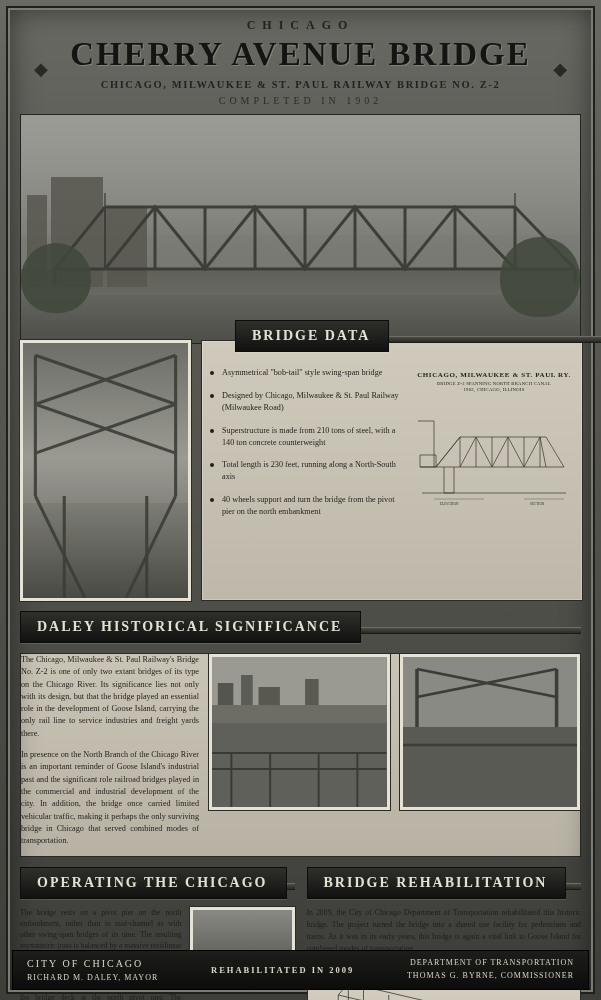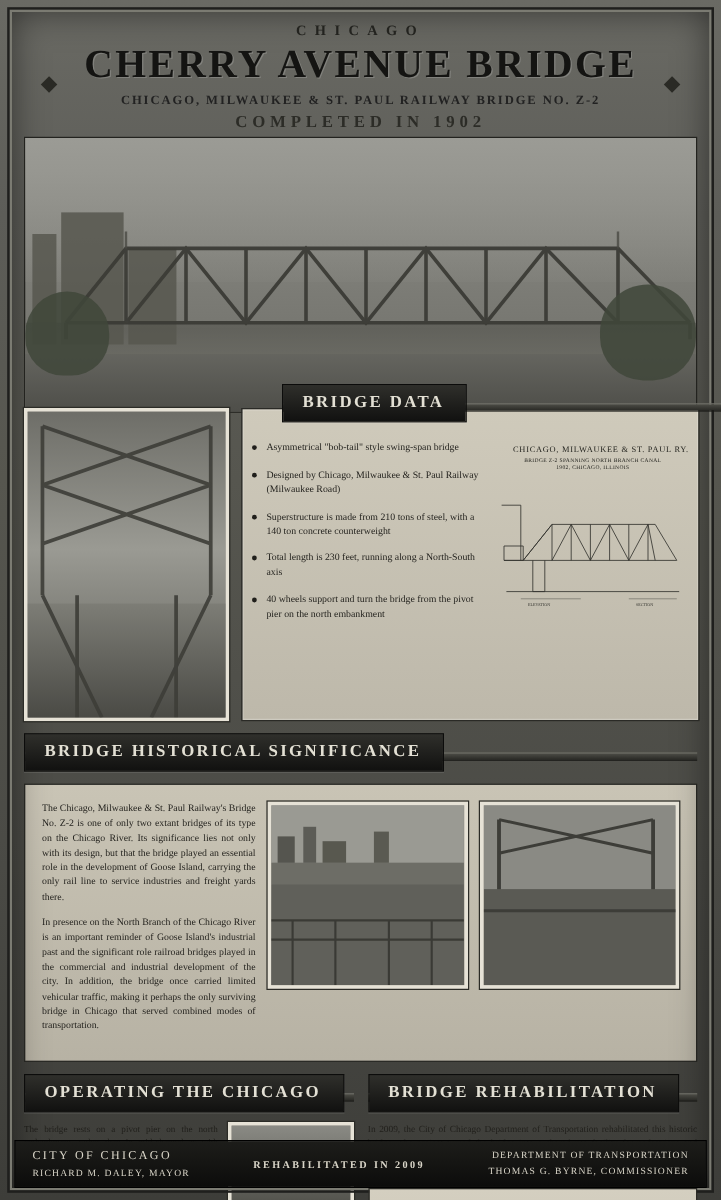--- a/index.html
+++ b/index.html
@@ -32,21 +32,21 @@
   }
   .title{
     font-size:33px;letter-spacing:2px;font-weight:bold;margin-top:3px;
     text-shadow:1px 1px 0 rgba(255,255,255,.18);
     color:#141412;
   }
   .subtitle{
     font-size:10.5px;letter-spacing:1.6px;font-weight:bold;margin-top:6px;color:#222;
   }
   .completed{
-    font-size:14px;letter-spacing:4px;margin-top:5px;color:#2c2c27;font-weight:bold;
+    font-size:10px;letter-spacing:4px;margin-top:5px;color:#2c2c27;
   }
   .orn{
     position:absolute;top:40px;font-size:18px;color:#2a2a25;
   }
   .orn.l{left:14px;}
   .orn.r{right:14px;}
 
   
   .hero{
     position:relative;margin:4px 12px 0 12px;height:228px;overflow:hidden;
@@ -105,30 +105,30 @@
     position:relative;padding-left:12px;margin-bottom:11px;
     font-size:8.2px;line-height:1.45;color:#201f1b;
   }
   ul.facts li:before{
     content:"";position:absolute;left:0;top:4px;width:4px;height:4px;border-radius:50%;
     background:#201f1b;
   }
   .drawing{
     flex:1;padding-top:4px;text-align:center;color:#24241f;
   }
-  .drawing .dtitle{font-size:7px;font-weight:normal;letter-spacing:.6px;text-align:right;}
+  .drawing .dtitle{font-size:7px;font-weight:bold;letter-spacing:.6px;}
   .drawing .dsub{font-size:4.6px;letter-spacing:.3px;margin-top:2px;}
   .drawing .dsub2{font-size:4.6px;letter-spacing:.3px;margin-top:1px;}
 
   
   .hist{
     margin:10px 12px 0 12px;
     background:linear-gradient(180deg,#c9c4b5,#b7b2a4);
     border:1px solid #2a2a26;
-    display:flex;gap:10px;padding:14px;
+    display:flex;gap:10px;padding:0;
   }
   .hist p{margin:0 0 9px 0;font-size:8.2px;line-height:1.5;color:#201f1b;text-align:justify;}
   .hist .col{width:178px;}
   .hist .ph{
     flex:1;border:3px solid #e6e2d6;outline:1px solid #2b2b26;height:150px;
     background:linear-gradient(180deg,#8d8d87 0%,#76766f 40%,#55554f 100%);
     position:relative;overflow:hidden;
   }
   .hist .ph2{width:125px;}
 
@@ -245,21 +245,21 @@
             <text x="116" y="108" font-size="3.4" fill="#33332e" font-family="Liberation Serif, serif">SECTION</text>
           </svg>
         </div>
       </div>
     </div>
   </div>
 
   <div class="band" style="margin-top:10px;">
     <div class="ribbon-wrap" style="width:100%;">
       <div class="ribbon-rule"></div>
-      <div class="ribbon">BRIDGE HISTORICAL SIGNIFICANCE</div>
+      <div class="ribbon">DALEY HISTORICAL SIGNIFICANCE</div>
     </div>
   </div>
   <div class="hist">
     <div class="col">
       <p>The Chicago, Milwaukee &amp; St. Paul Railway's Bridge No. Z-2 is one of only two extant bridges of its type on the Chicago River. Its significance lies not only with its design, but that the bridge played an essential role in the development of Goose Island, carrying the only rail line to service industries and freight yards there.</p>
       <p>In presence on the North Branch of the Chicago River is an important reminder of Goose Island's industrial past and the significant role railroad bridges played in the commercial and industrial development of the city. In addition, the bridge once carried limited vehicular traffic, making it perhaps the only surviving bridge in Chicago that served combined modes of transportation.</p>
     </div>
     <div class="ph">
       <svg viewBox="0 0 180 150" preserveAspectRatio="none" style="position:absolute;inset:0;width:100%;height:100%;">
         <rect x="0" y="0" width="180" height="48" fill="#9a9a93"></rect>

